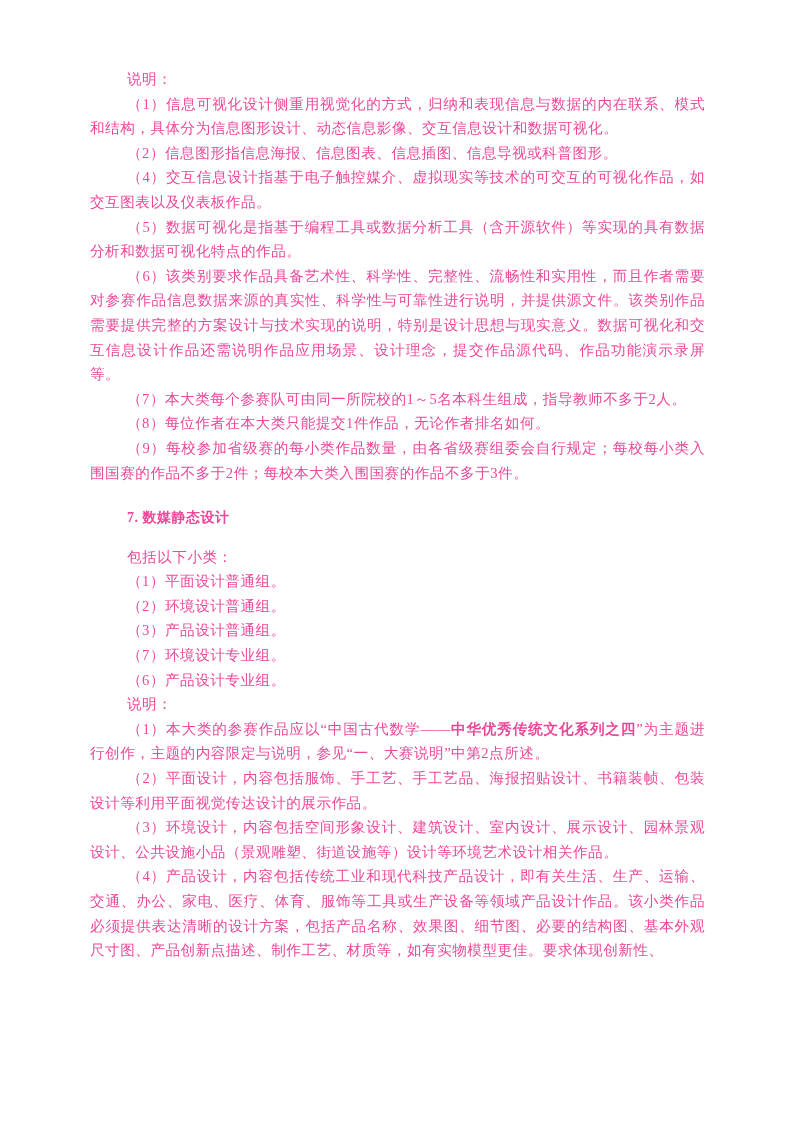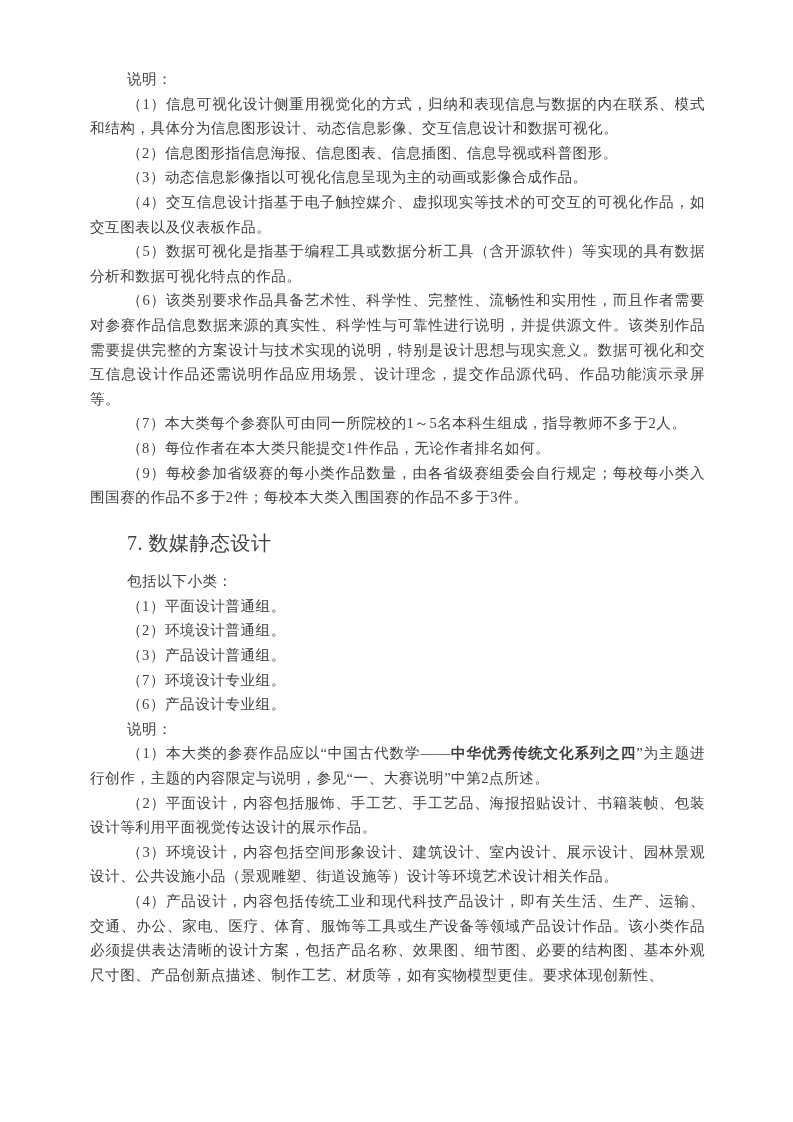--- a/index.html
+++ b/index.html
@@ -9,49 +9,48 @@
     width: 793px;
     height: 1122px;
     background: #ffffff;
     overflow: hidden;
   }
   .content {
     position: absolute;
     left: 90px;
     top: 67px;
     width: 615px;
-    color: #404040;
+    color: #ec4899;
     font-family: "Liberation Serif", "DejaVu Serif", serif;
     font-size: 14.6px;
     line-height: 24.6px;
     letter-spacing: 0.5px;
   }
   .para {
     text-align: justify;
     text-indent: 37px;
   }
   .heading {
-    font-size: 20px;
-    font-weight: normal;
+    font-size: 14px;
+    font-weight: bold;
     text-indent: 37px;
     line-height: 24.6px;
     margin: 21px 0 14px 0;
   }
   .bold { font-weight: bold; margin-top: 18px; }
 </style>
 </head>
 <body>
 
 <div class="page">
   <div class="content">
 
     <p class="para">说明：</p>
     <p class="para">（1）信息可视化设计侧重用视觉化的方式，归纳和表现信息与数据的内在联系、模式和结构，具体分为信息图形设计、动态信息影像、交互信息设计和数据可视化。</p>
     <p class="para">（2）信息图形指信息海报、信息图表、信息插图、信息导视或科普图形。</p>
-    <p class="para">（3）动态信息影像指以可视化信息呈现为主的动画或影像合成作品。</p>
     <p class="para">（4）交互信息设计指基于电子触控媒介、虚拟现实等技术的可交互的可视化作品，如交互图表以及仪表板作品。</p>
     <p class="para">（5）数据可视化是指基于编程工具或数据分析工具（含开源软件）等实现的具有数据分析和数据可视化特点的作品。</p>
     <p class="para">（6）该类别要求作品具备艺术性、科学性、完整性、流畅性和实用性，而且作者需要对参赛作品信息数据来源的真实性、科学性与可靠性进行说明，并提供源文件。该类别作品需要提供完整的方案设计与技术实现的说明，特别是设计思想与现实意义。数据可视化和交互信息设计作品还需说明作品应用场景、设计理念，提交作品源代码、作品功能演示录屏等。</p>
     <p class="para">（7）本大类每个参赛队可由同一所院校的1～5名本科生组成，指导教师不多于2人。</p>
     <p class="para">（8）每位作者在本大类只能提交1件作品，无论作者排名如何。</p>
     <p class="para">（9）每校参加省级赛的每小类作品数量，由各省级赛组委会自行规定；每校每小类入围国赛的作品不多于2件；每校本大类入围国赛的作品不多于3件。</p>
 
     <h2 class="heading">7. 数媒静态设计</h2>
 
     <p class="para">包括以下小类：</p>

